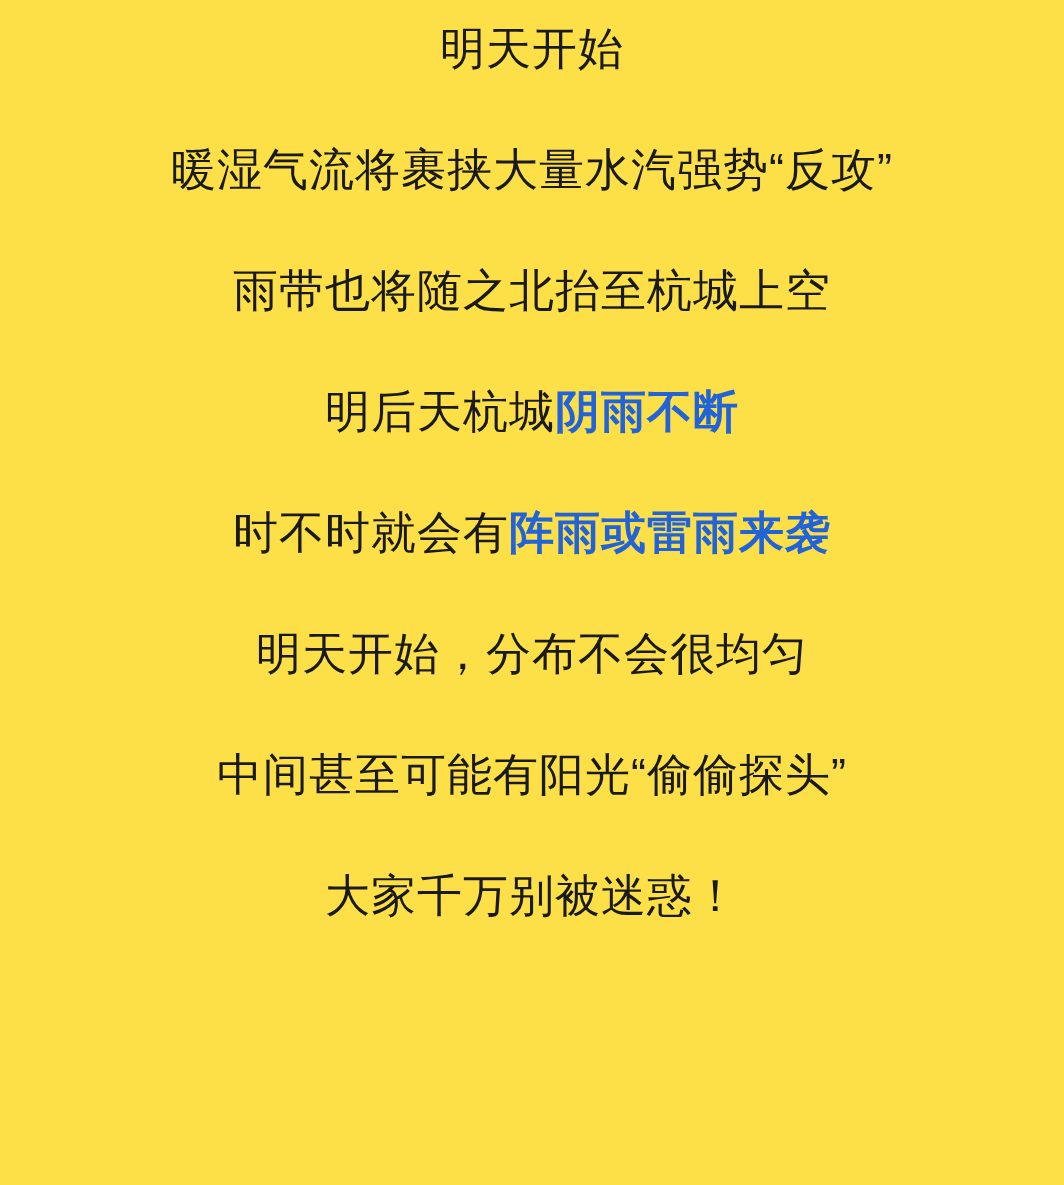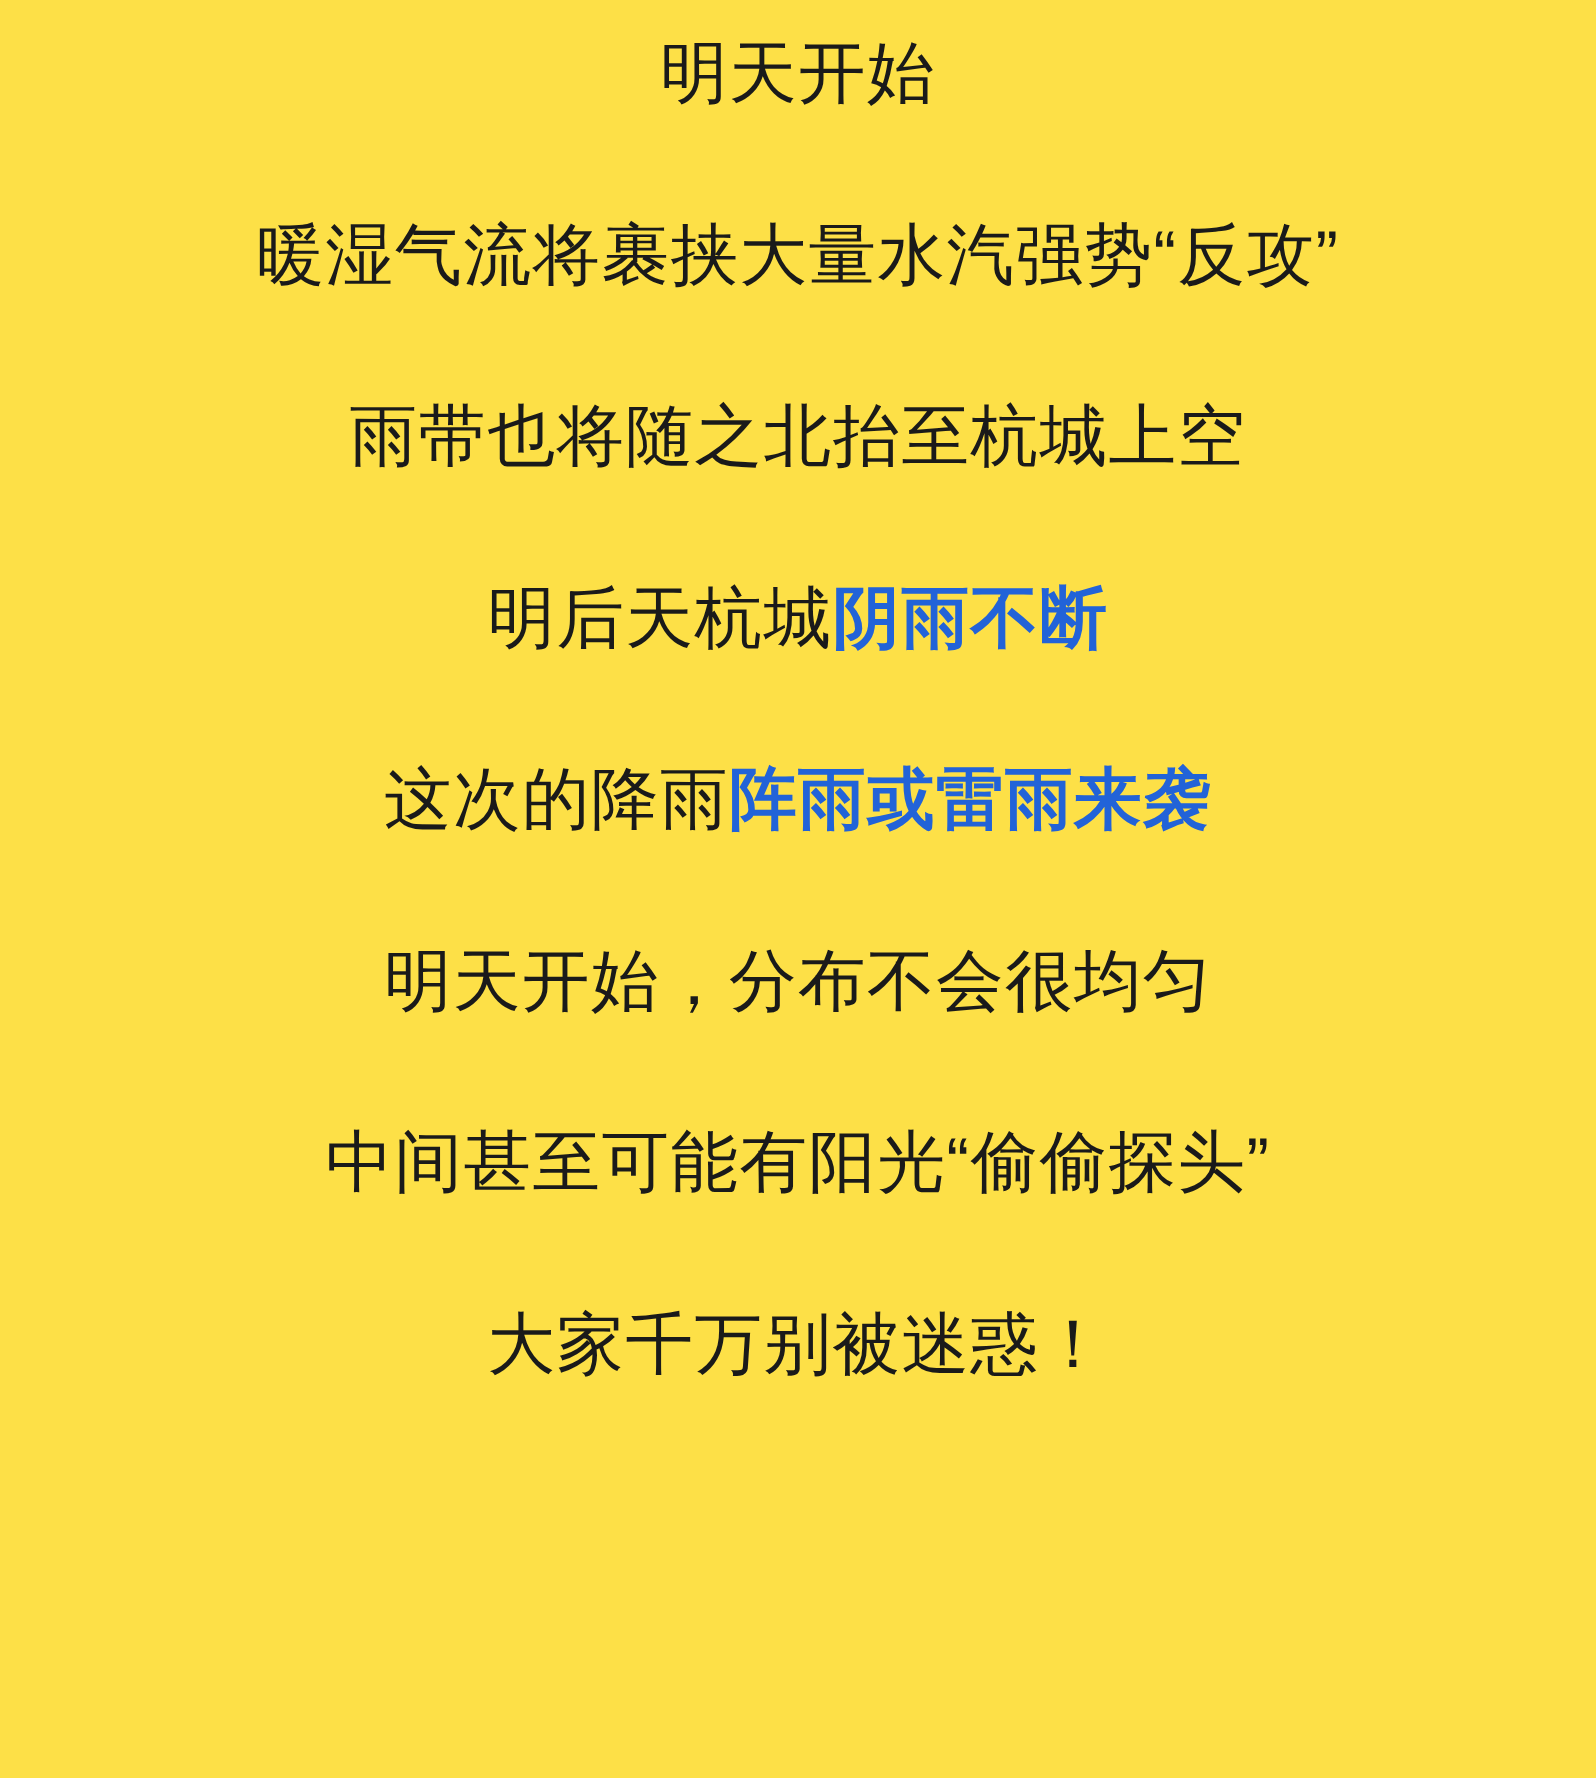--- a/index.html
+++ b/index.html
@@ -58,21 +58,21 @@
 
   <p class="para">
     <span class="seg-normal">雨带也将随之北抬至杭城上空</span>
   </p>
 
   <p class="para">
     <span class="seg-normal">明后天杭城</span><span class="seg-highlight">阴雨不断</span>
   </p>
 
   <p class="para">
-    <span class="seg-normal">这次的降雨</span><span class="seg-highlight">阵雨或雷雨来袭</span>
+    <span class="seg-normal">时不时就会有</span><span class="seg-highlight">阵雨或雷雨来袭</span>
   </p>
 
 
 
   <p class="para">
     <span class="seg-normal">明天开始，分布不会很均匀</span>
   </p>
 
   <p class="para">
     <span class="seg-normal">中间甚至可能有阳光“偷偷探头”</span>

